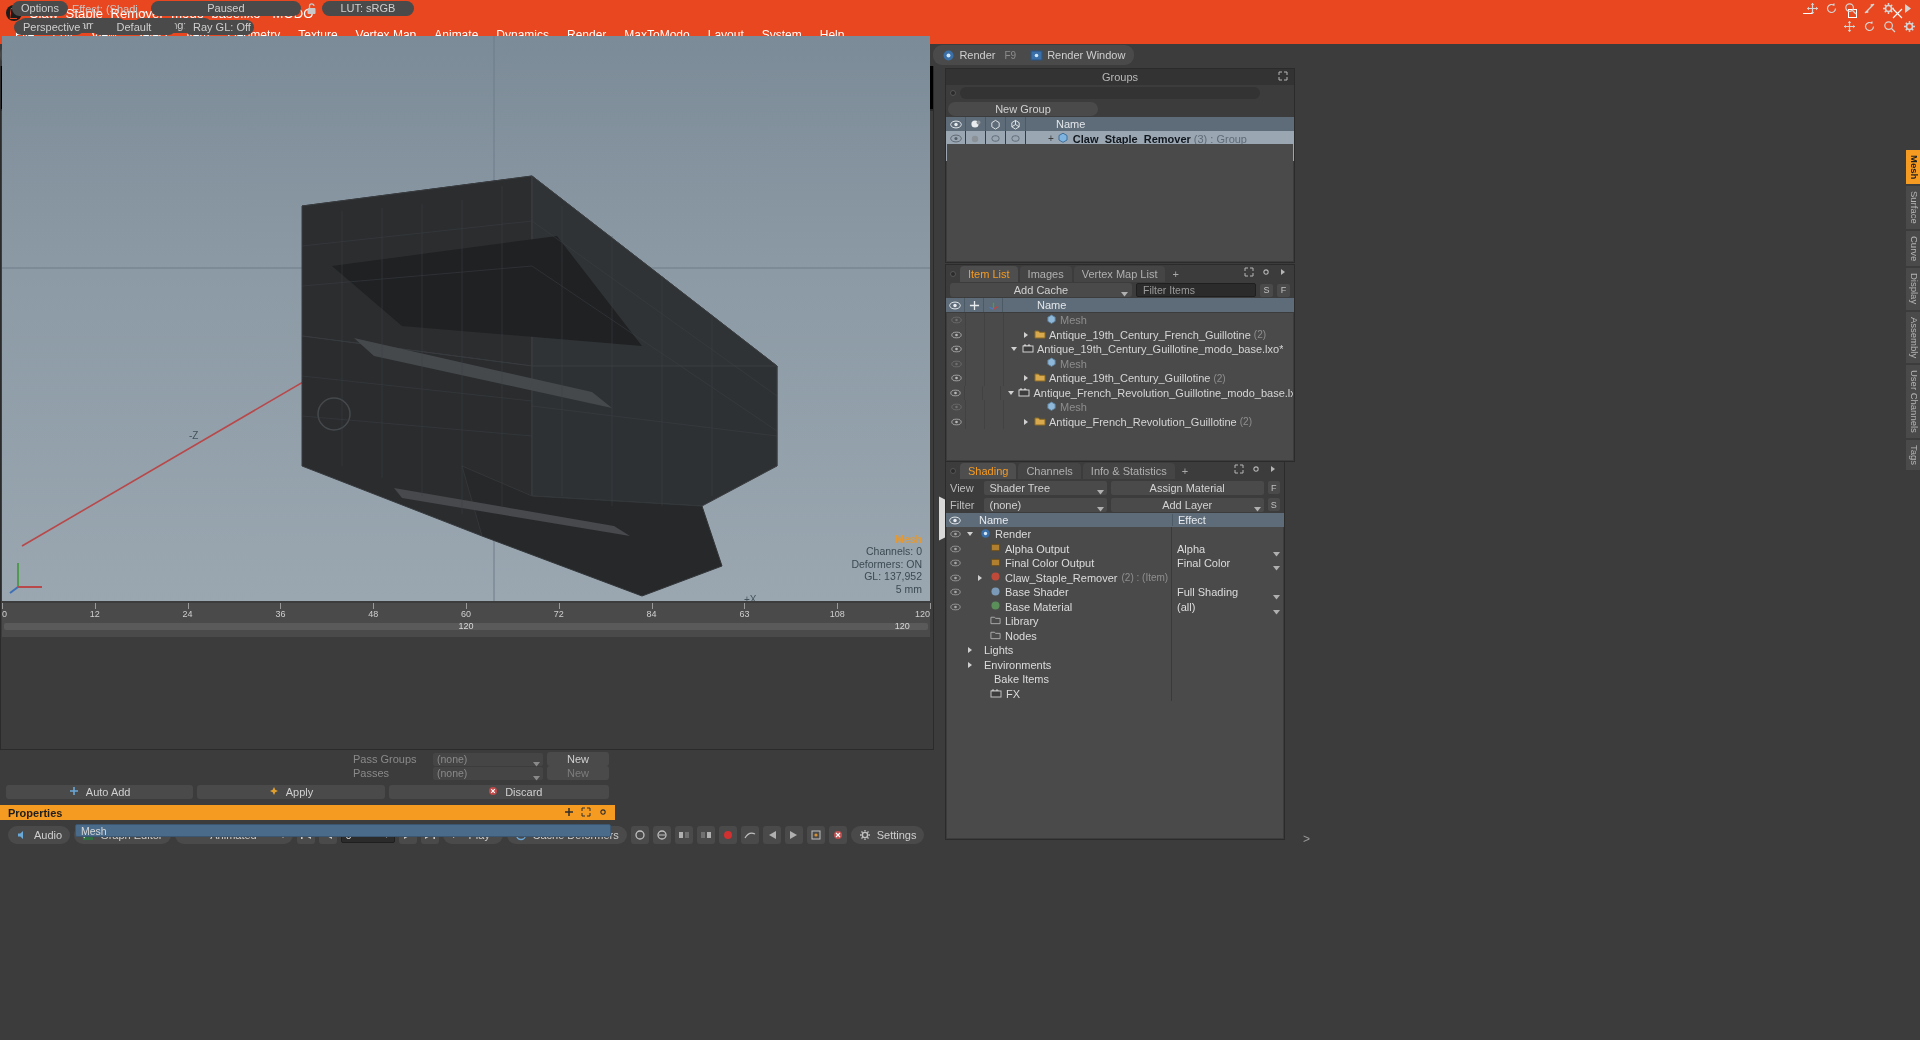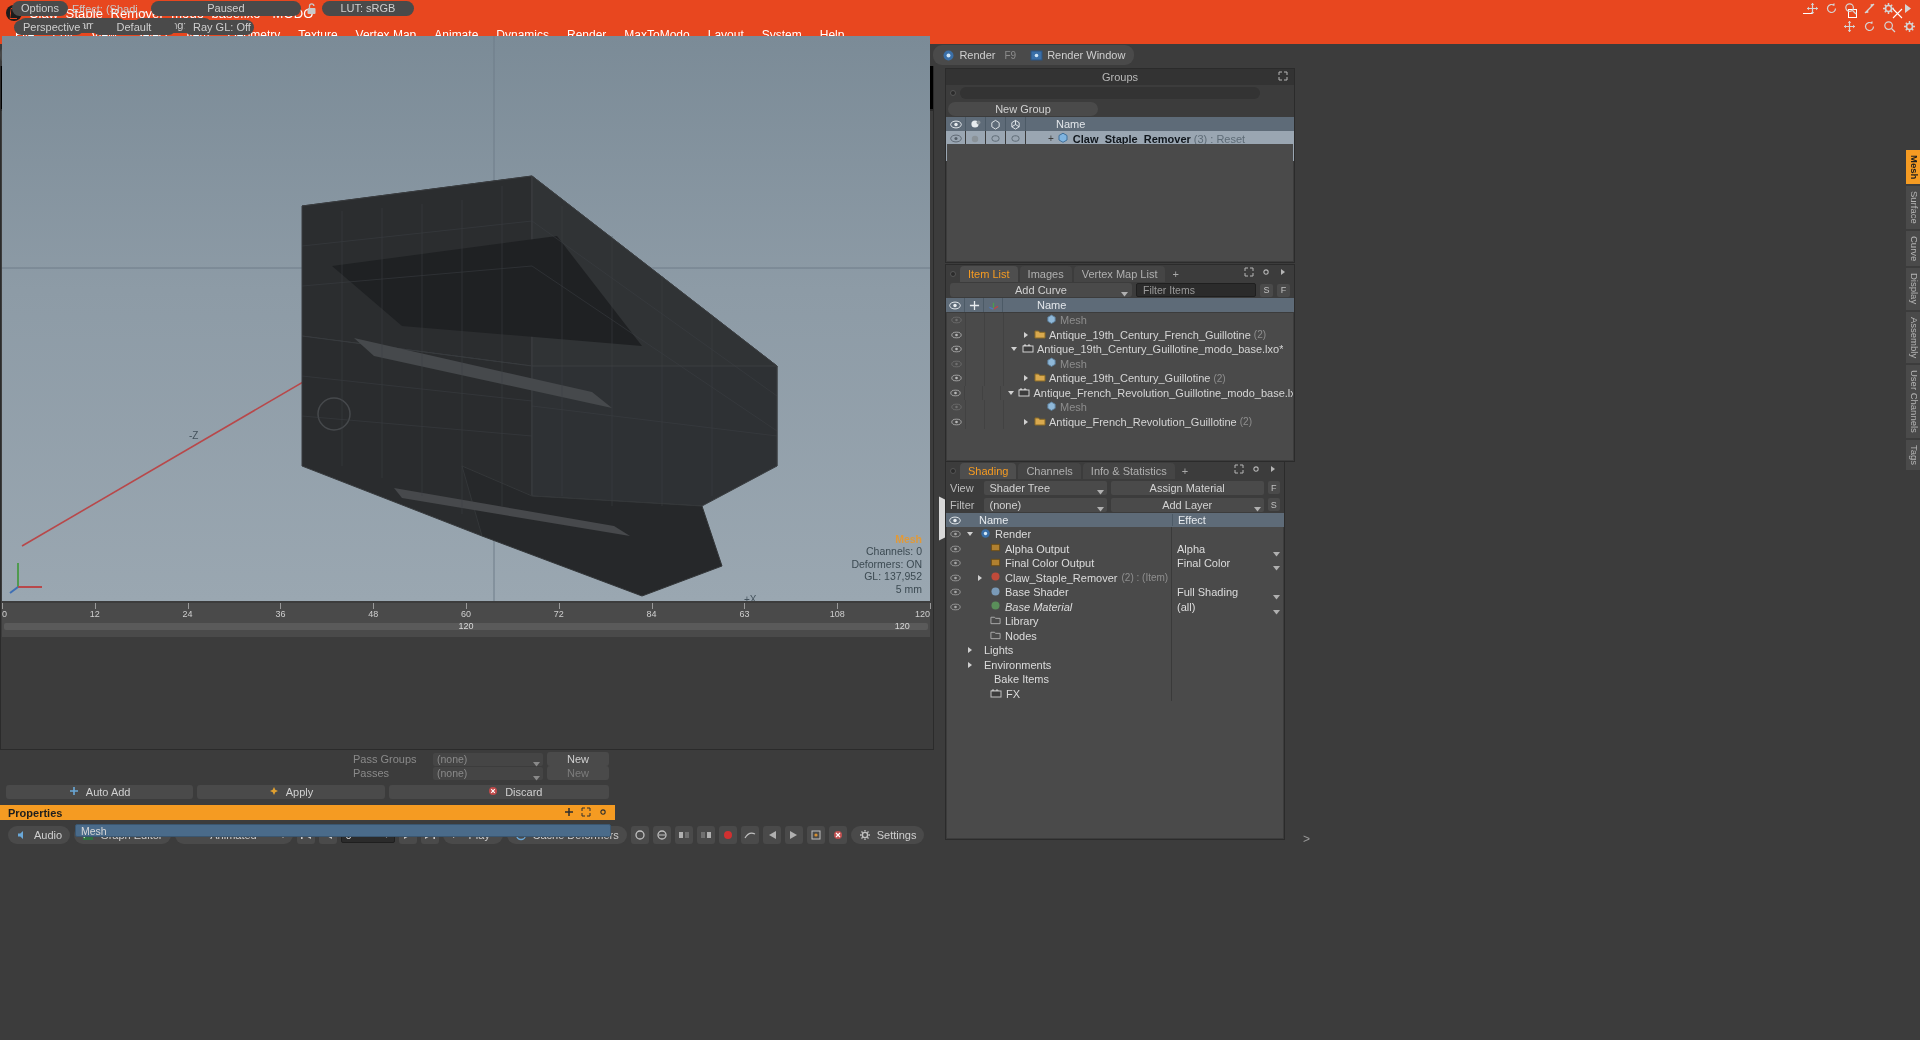--- a/index.html
+++ b/index.html
@@ -830,21 +830,21 @@
         </div>
         <div style="display:flex;align-items:center;gap:3px;padding-left:22px;font-size:11px;">
           <span style="color:#3c3c3c;font-size:10px;">+</span>
           <span class="ico">
             <svg width="12" height="12" viewBox="0 0 12 12">
                 <path d="M2 3.5 L6 1.2 L10 3.5 L10 8 L6 10.3 L2 8 Z" fill="#7fb4e0" stroke="#3f6f99"></path>
               </svg>
           </span>
           <span style="color:#10161c;font-weight:bold;">Claw_Staple_Remover</span>
           <span style="color:#5d6b76;">(3)</span>
-          <span style="color:#5d6b76;">: Reset</span>
+          <span style="color:#5d6b76;">: Group</span>
         </div>
       </div>
       <div class="tree-row sel">
         <div style="padding-left:102px;font-size:10.5px;color:#e6ecf1;">6 Items</div>
       </div>
     </div>
     <div style="position:absolute;left:1px;right:1px;top:75px;bottom:1px;background:#4a4a4a;"></div>
   </div>
 
   <div id="itemListPanel" class="panel">
@@ -867,21 +867,21 @@
           </span>
         <span class="ico">
             <svg width="10" height="10" viewBox="0 0 10 10">
               <path d="M3 2 L7 5 L3 8 Z" fill="#b5b5b5"></path>
             </svg>
           </span>
       </div>
     </div>
     <div class="il-toolbar">
       <div class="il-add">
-        <span>Add Curve</span>
+        <span>Add Cache</span>
         <span class="caret"><svg width="7" height="5" viewBox="0 0 7 5">
               <path d="M0 0 L3.5 4.5 L7 0 Z" fill="#b0b0b0"></path>
             </svg></span>
       </div>
       <div class="il-filter">Filter Items</div>
       <div class="il-sq">S</div>
       <div class="il-sq">F</div>
     </div>
     <div class="tree-hdr">
       <div class="c" style="width:19px;">
@@ -1232,21 +1232,21 @@
                 </svg></span>
             </div>
           </div>
           <div class="shrow">
             <div class="eye">
               <svg width="11" height="8" viewBox="0 0 14 10">
                 <ellipse cx="7" cy="5" rx="6" ry="3.6" fill="none" stroke="#b8b8b8" stroke-width="1"></ellipse>
                 <circle cx="7" cy="5" r="1.7" fill="#b8b8b8"></circle>
               </svg>
             </div>
-            <div class="nm" style="padding-left:12px;font-style:italic;">
+            <div class="nm" style="padding-left:12px;">
               <span style="width:10px;display:inline-block;"></span>
               <span><svg width="11" height="11" viewBox="0 0 12 12">
                   <circle cx="6" cy="6" r="4.4" fill="#5a8f5a"></circle>
                 </svg></span>
               <span>Base Material</span>
             </div>
             <div class="ef">
               <span>(all)</span>
               <span class="caret"><svg width="7" height="5" viewBox="0 0 7 5">
                   <path d="M0 0 L3.5 4.5 L7 0 Z" fill="#b0b0b0"></path>

